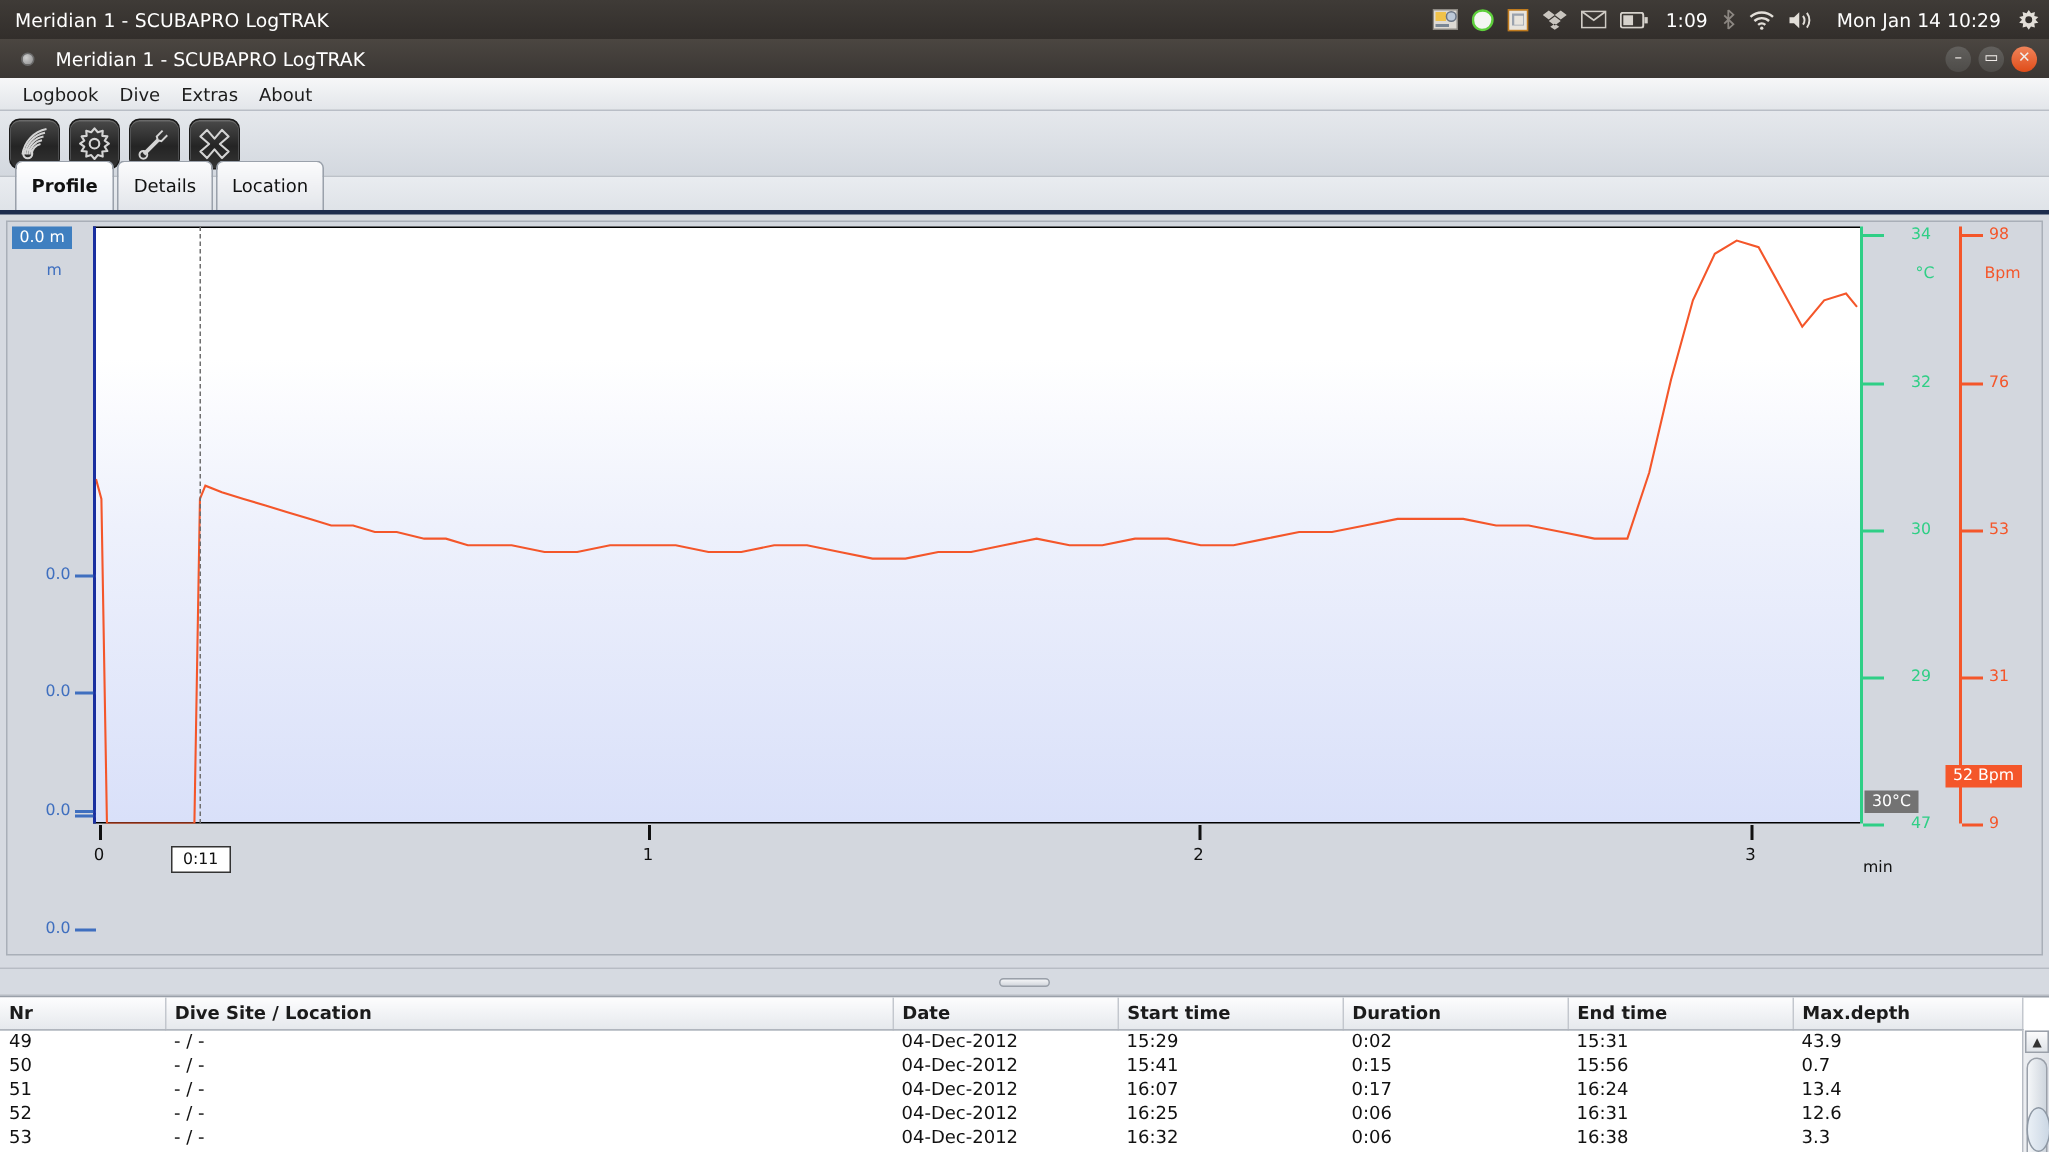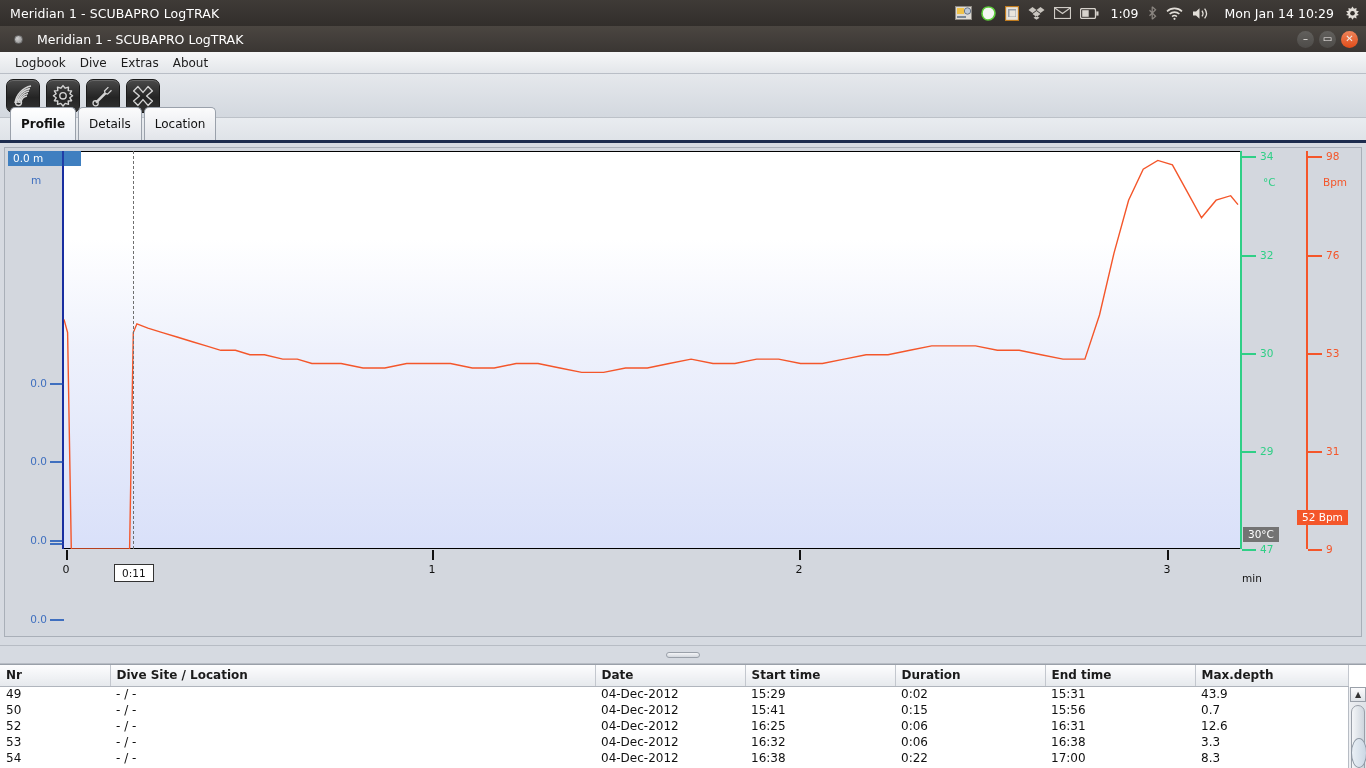--- a/index.html
+++ b/index.html
@@ -137,28 +137,28 @@
     position: absolute; left: 1301px; top: 3px; width: 2px; height: 398px;
     background: #f4562a;
   }
   .tick { position: absolute; height: 1.5px; }
   .tick.depth { background: #3f6fbf; left: 45px; width: 14px; }
   .tick.temp  { background: #2fcf86; left: 1237px; width: 14px; }
   .tick.hr    { background: #f4562a; left: 1303px; width: 14px; }
 
   .lbl { position: absolute; font-size: 10.5px; white-space: nowrap; }
   .lbl.depth { color: #3f6fbf; text-align: right; }
-  .lbl.temp  { color: #2fcf86; }
+  .lbl.temp  { color: #2fcf86; margin-left: 14px; }
   .lbl.hr    { color: #f4562a; }
 
   .badge {
     position: absolute; font-size: 10.5px; color: #ffffff;
     padding: 1px 5px; line-height: 13px; white-space: nowrap;
   }
-  .badge.depth { background: #3f7fc0; left: 3px; top: 3px; width: 73px; }
+  .badge.depth { background: #3f7fc0; left: 3px; top: 3px; width: 40px; }
   .badge.temp  { background: #737373; left: 1238px; top: 379px; }
   .badge.hr    { background: #f4562a; left: 1292px; top: 362px; }
 
   
   .xaxis-area {
     position: absolute; left: 0; top: 402px; width: 100%; height: 40px;
   }
   .xtick {
     position: absolute; top: 0; width: 1.5px; height: 10px; background: #111;
   }
@@ -502,20 +502,29 @@
           <tr>
             <td>50</td>
             <td>- / -</td>
             <td>04-Dec-2012</td>
             <td>15:41</td>
             <td>0:15</td>
             <td>15:56</td>
             <td>0.7</td>
           </tr>
           <tr>
+            <td>51</td>
+            <td>- / -</td>
+            <td>04-Dec-2012</td>
+            <td>16:07</td>
+            <td>0:17</td>
+            <td>16:24</td>
+            <td>13.4</td>
+          </tr>
+          <tr>
             <td>52</td>
             <td>- / -</td>
             <td>04-Dec-2012</td>
             <td>16:25</td>
             <td>0:06</td>
             <td>16:31</td>
             <td>12.6</td>
           </tr>
           <tr>
             <td>53</td>

